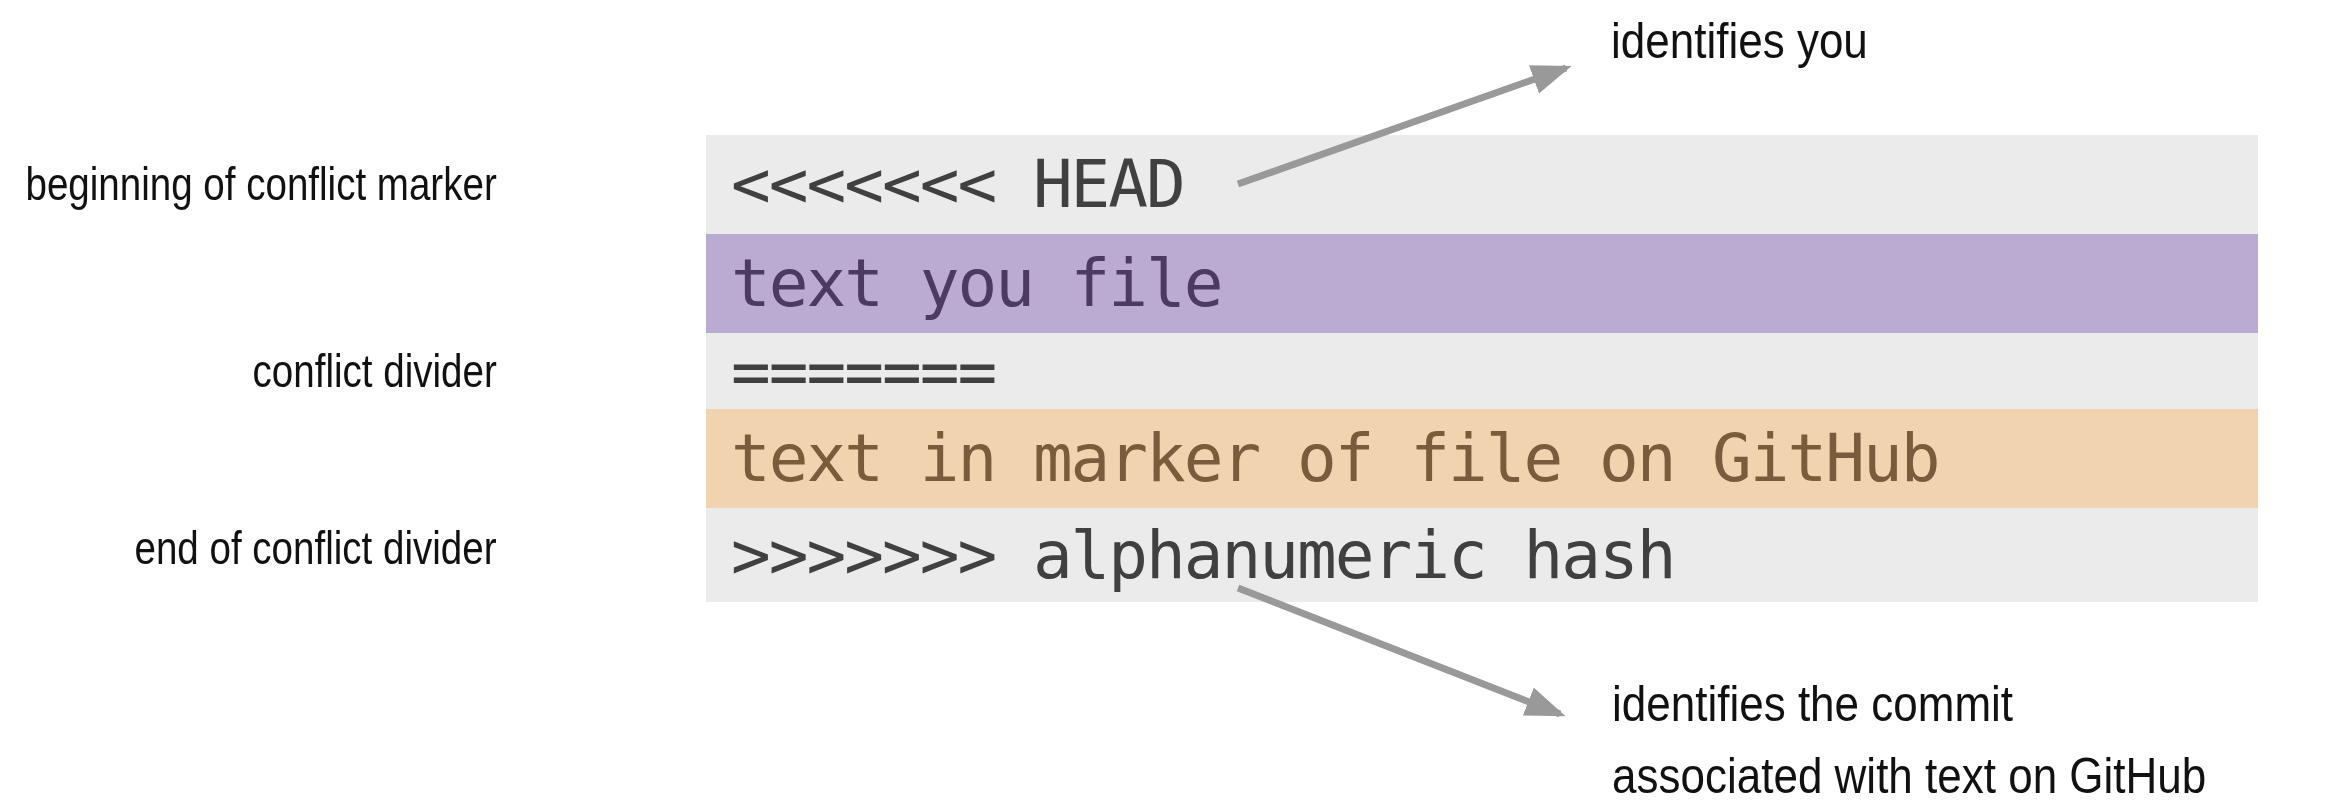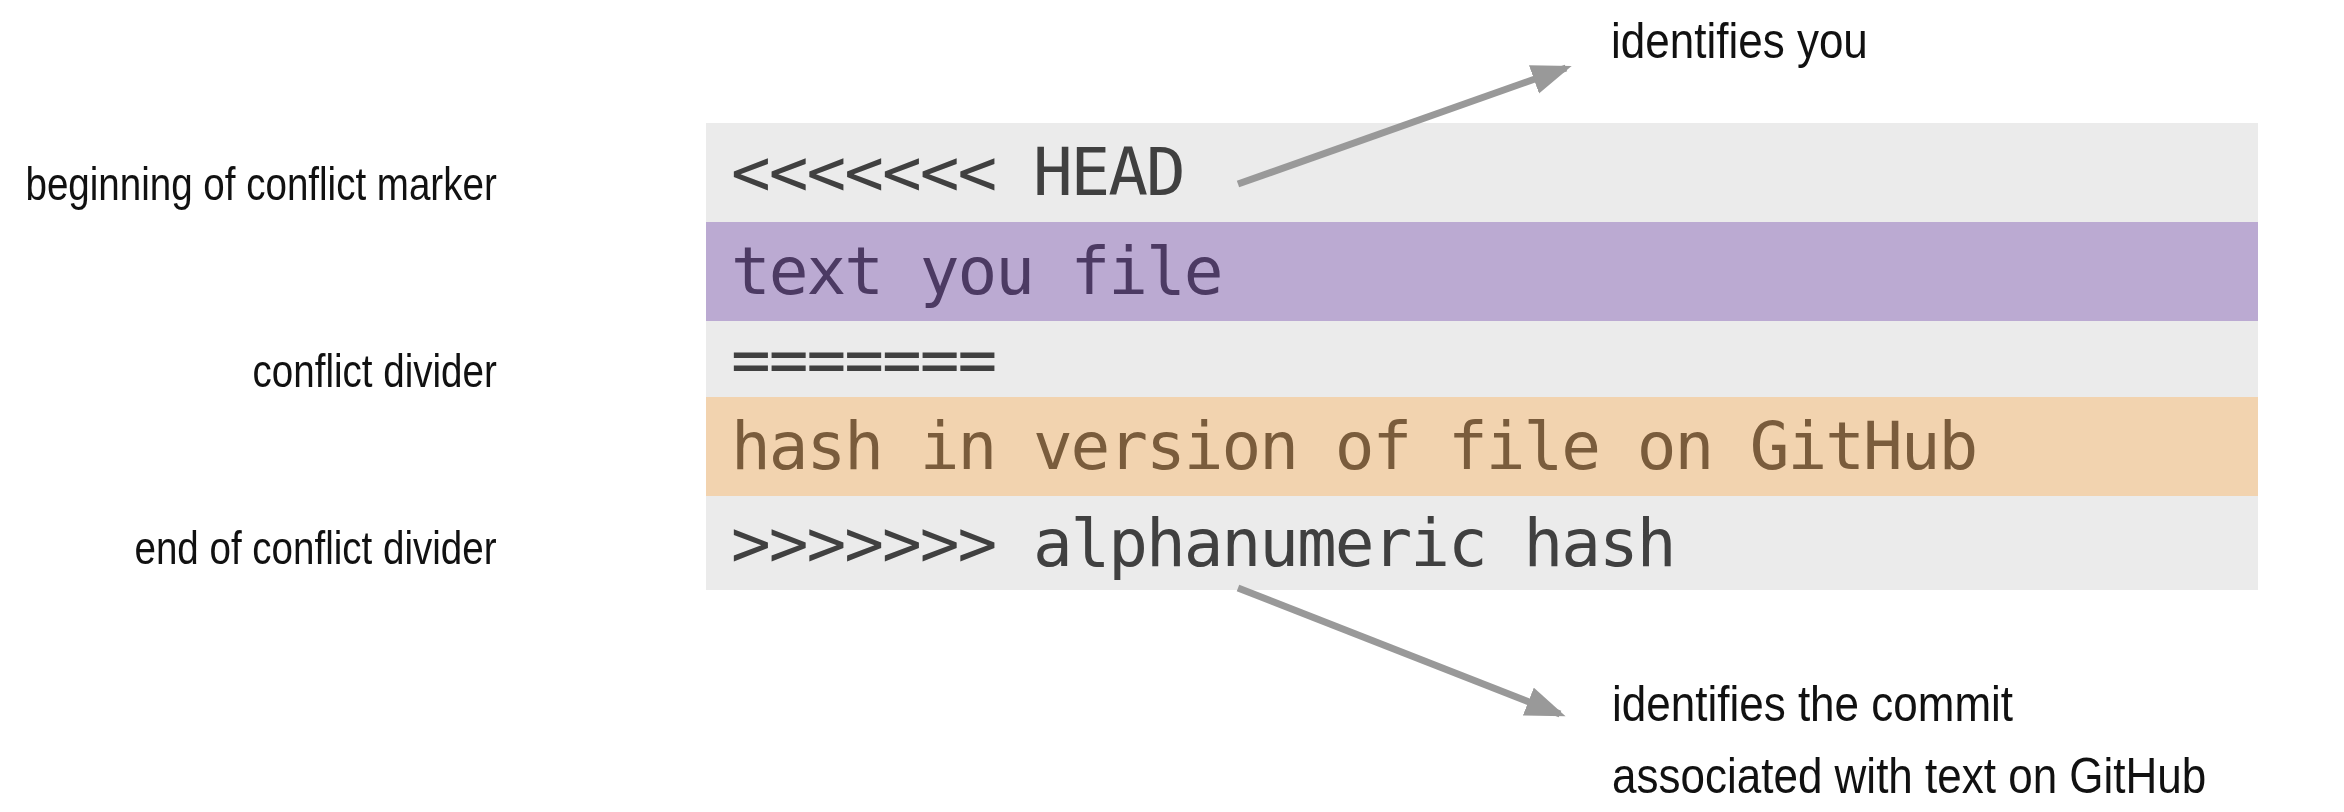--- a/index.html
+++ b/index.html
@@ -7,21 +7,21 @@
     position:relative;
     width:2344px;height:812px;
     background:#ffffff;
     overflow:hidden;
     font-family:"Liberation Sans", sans-serif;
   }
 
   
   .code-block{
     position:absolute;
-    left:706px;top:123px;
+    left:706px;top:135px;
     width:1552px;height:467px;
     background:var(--code_bg,#ebebeb);
     display:flex;flex-direction:column;
   }
   .code-row{
     display:flex;align-items:center;
     padding-left:25px;
     font-family:"DejaVu Sans Mono","Liberation Mono",monospace;
     font-size:66px;
     letter-spacing:-2px;
@@ -77,21 +77,21 @@
 <div class="canvas">
 
   <div class="side-label" id="side-label-begin">beginning of conflict marker</div>
   <div class="side-label" id="side-label-divider">conflict divider</div>
   <div class="side-label" id="side-label-end">end of conflict divider</div>
 
   <div class="code-block">
     <div class="code-row">&lt;&lt;&lt;&lt;&lt;&lt;&lt; HEAD</div>
     <div class="code-row hl-purple">text you file</div>
     <div class="code-row">=======</div>
-    <div class="code-row hl-orange">hash in version of file on GitHub</div>
+    <div class="code-row hl-orange">text in marker of file on GitHub</div>
     <div class="code-row">&gt;&gt;&gt;&gt;&gt;&gt;&gt; alphanumeric hash</div>
   </div>
 
   <svg class="arrows" viewBox="0 0 2344 812" xmlns="http://www.w3.org/2000/svg">
     <defs>
       <marker id="ah" markerUnits="userSpaceOnUse" markerWidth="44" markerHeight="34" refX="34" refY="15" orient="auto">
         <path class="arrowhead" d="M0,0 L40,15 L0,30 Z"></path>
       </marker>
     </defs>
     <line class="arrow-line" x1="1238" y1="184" x2="1566" y2="68" marker-end="url(#ah)"></line>

